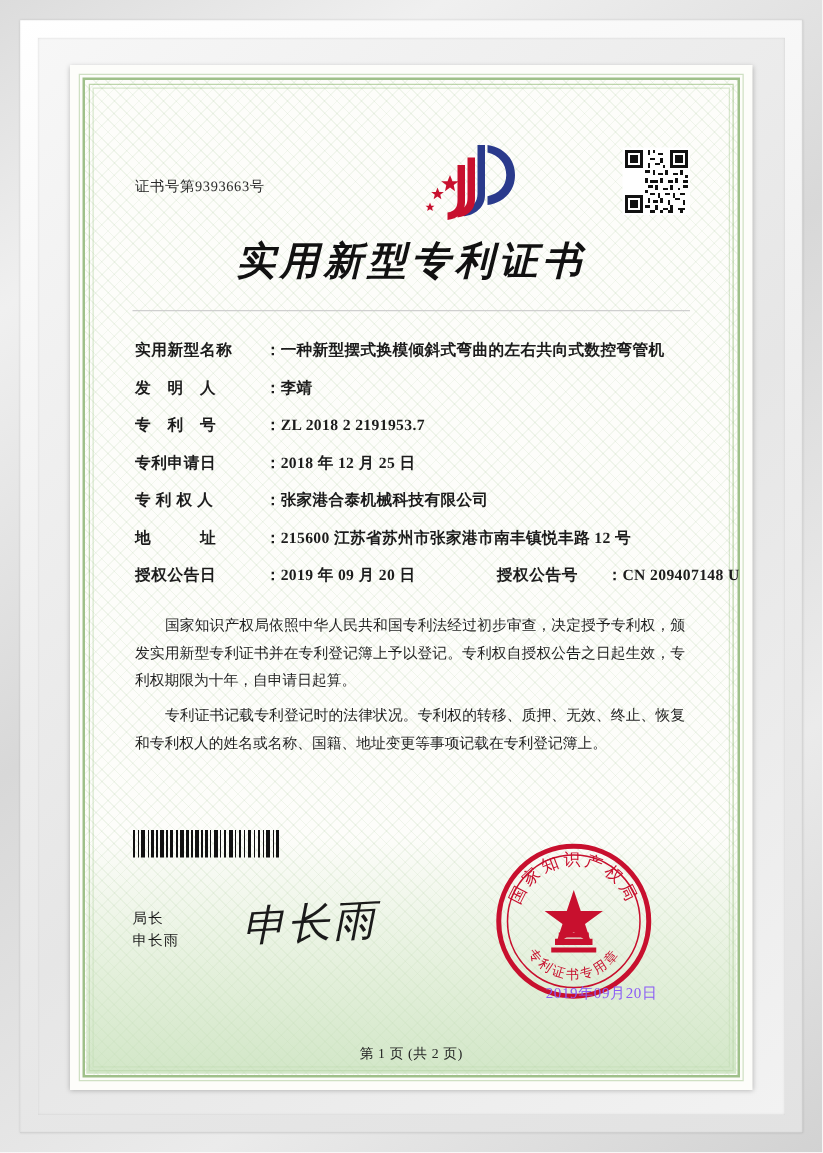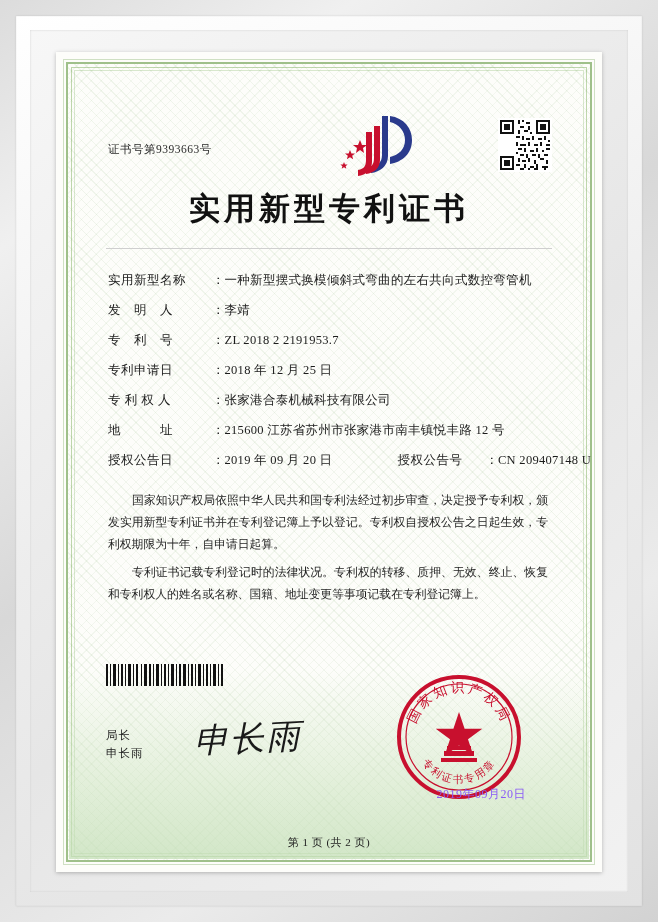--- a/index.html
+++ b/index.html
@@ -92,30 +92,32 @@
   .qr svg { display:block; }
   
   .title {
     text-align: center;
     font-size: 31px;
     font-weight: bold;
     letter-spacing: 4px;
     color: #111;
     margin-top: 4px;
     font-family: "DejaVu Serif", "Liberation Serif", serif;
+    font-style: italic;
   }
   .title-rule {
     margin: 18px 4px 0 4px;
     border-top: 1px solid #cfcfcf;
     height: 0;
   }
   
   .fields {
     margin-top: 16px;
     padding-left: 6px;
+    font-weight: bold;
   }
   .field-row {
     display: flex;
     align-items: baseline;
     font-size: 12.5px;
     color: #1c1c1c;
     line-height: 30px;
     white-space: nowrap;
   }
   .field-label {

